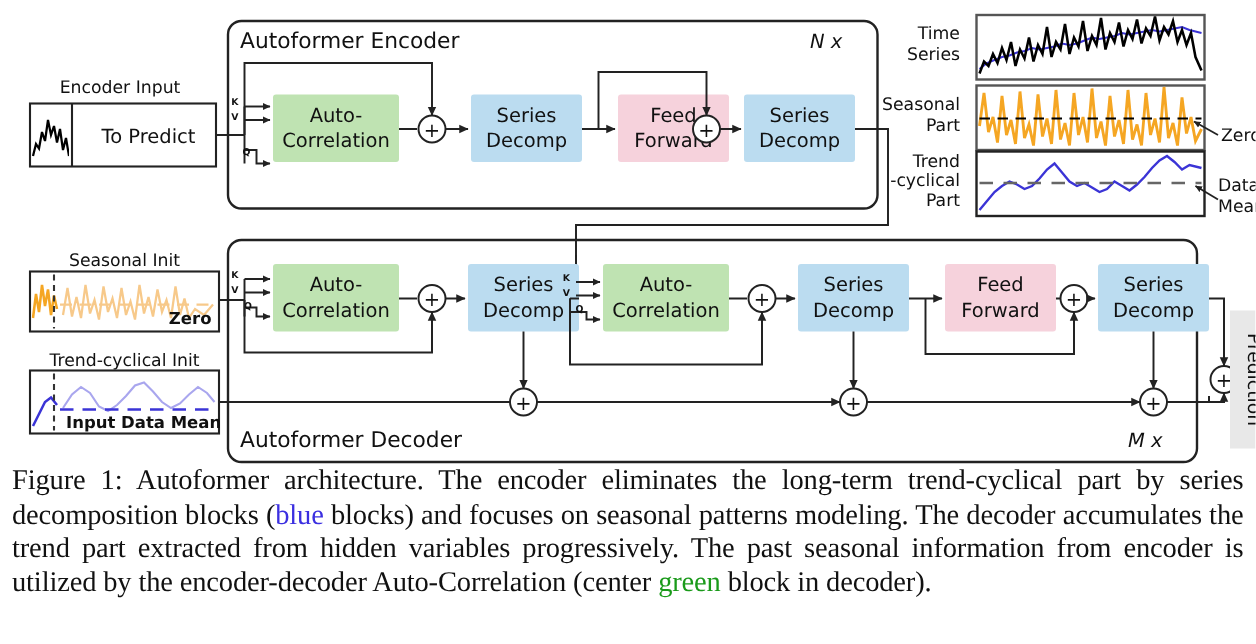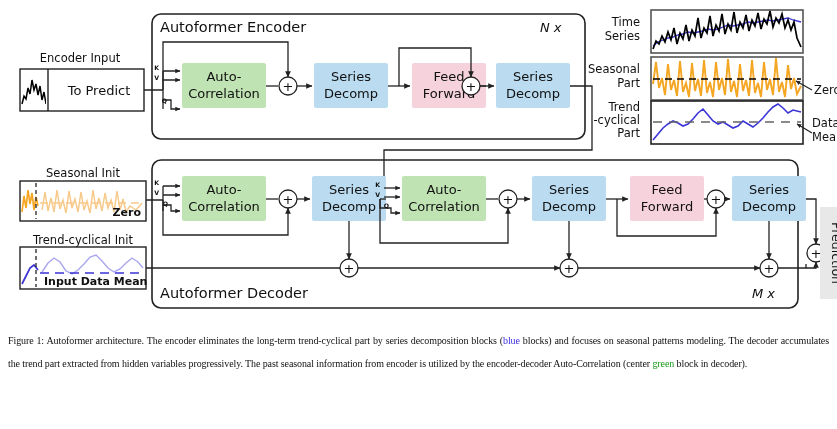--- a/index.html
+++ b/index.html
@@ -1,22 +1,22 @@
 <!DOCTYPE html>
 <html><head>
 <meta charset="utf-8">
 <style>
   html,body{margin:0;padding:0;background:#ffffff;}
   body{width:837px;height:429px;font-family:"DejaVu Sans",sans-serif;color:#000;}
-  #fig{position:relative;width:837px;height:429px;overflow:hidden;border-radius:22px;}
+  #fig{position:relative;width:837px;height:429px;overflow:hidden;}
   #diagram{position:absolute;left:0;top:0;width:837px;height:325px;}
   .caption{
-    position:absolute;left:8px;top:330px;width:821px;
+    position:absolute;left:8px;top:310px;width:821px;
     font-family:"Liberation Serif","DejaVu Serif",serif;
-    font-size:10px;line-height:22.6px;text-align:justify;color:#111;
+    font-size:19px;line-height:22.6px;text-align:justify;color:#111;
     letter-spacing:-0.1px;
   }
   .caption .blue{color:#3b2fe0;}
   .caption .green{color:#1a9a1a;}
   svg text{font-family:"DejaVu Sans",sans-serif;fill:#111;}
   .blk-label{font-size:13px;}
   .sm{font-size:11.5px;}
   .kvq{font-size:6.2px;font-weight:bold;}
   .grp-title{font-size:14.5px;}
   .pred{font-size:12.5px;}

